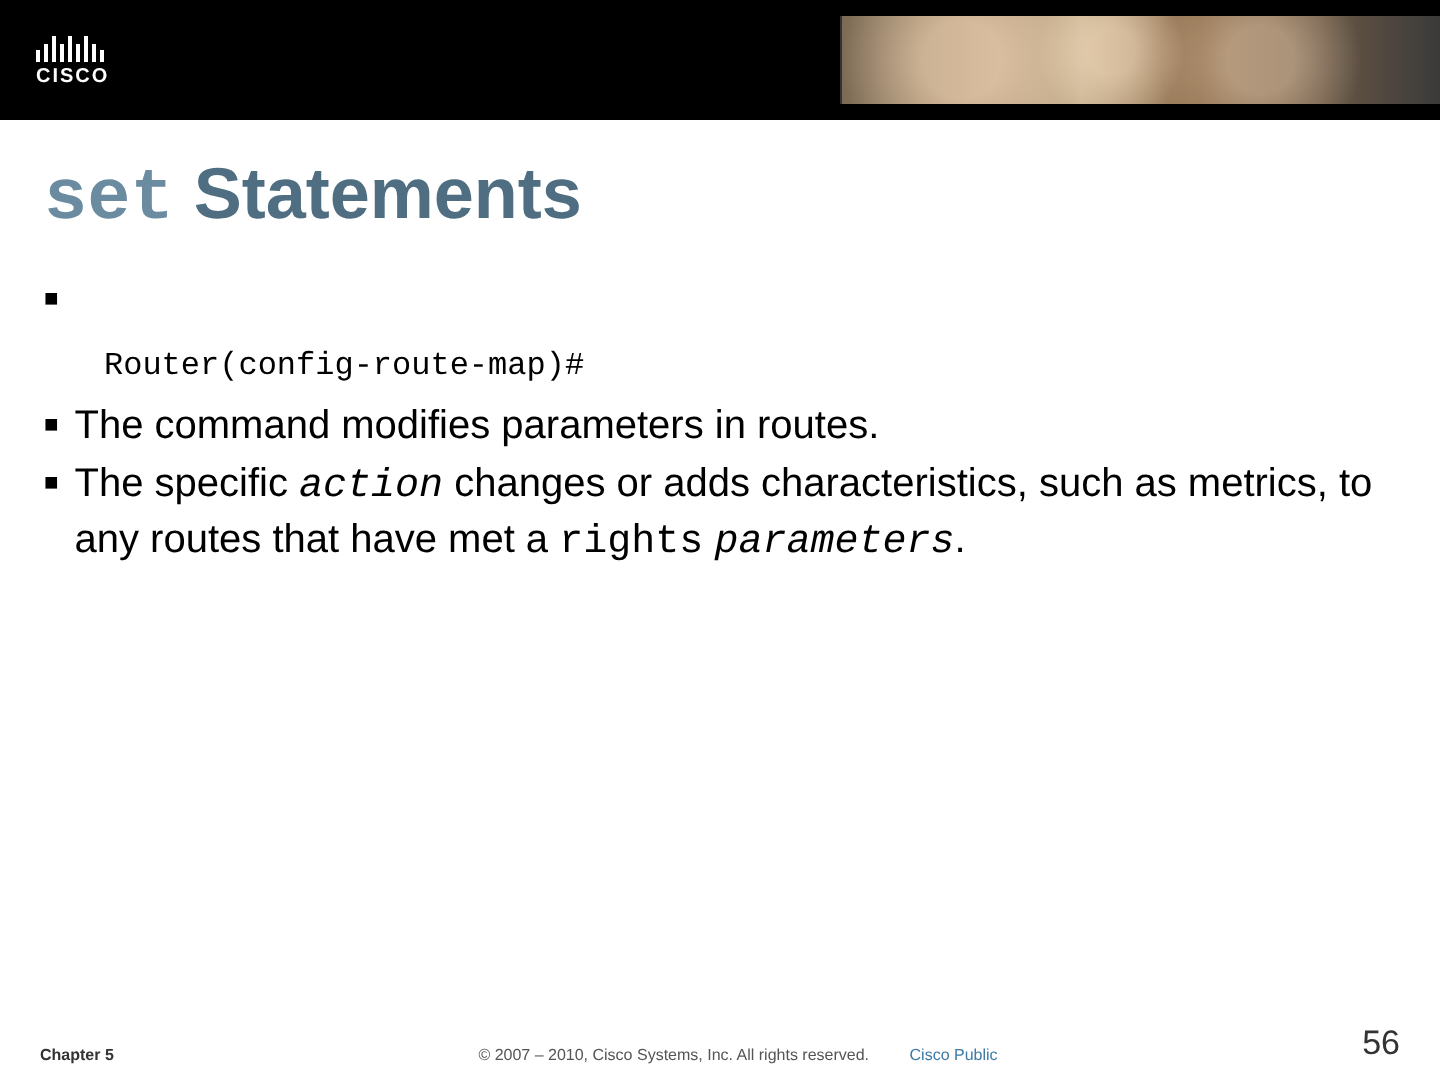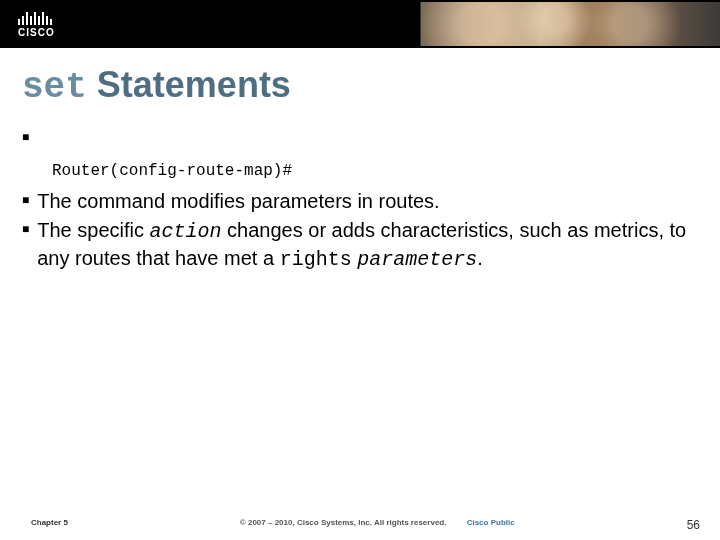--- a/index.html
+++ b/index.html
@@ -6,21 +6,21 @@
   body {
     width: 720px;
     height: 540px;
     background: #fff;
     font-family: Arial, Helvetica, sans-serif;
     position: relative;
     overflow: hidden;
   }
   .header-bar {
     width: 100%;
-    height: 48px;
+    height: 60px;
     background: #000;
     display: flex;
     align-items: center;
     justify-content: space-between;
   }
   .logo-block {
     padding-left: 18px;
     color: #fff;
     display:flex;
     flex-direction:column;
@@ -121,31 +121,31 @@
   .desc code, .desc .m{
     font-family:"Courier New",monospace;
   }
   .desc .mi{
     font-family:"Courier New",monospace;
     font-style:italic;
   }
   .footer{
     position:absolute;
     bottom:8px;
-    left:11px; right:0;
-    display:flex;
-    align-items:flex-start;
+    left:0; right:0;
+    display:flex;
+    align-items:flex-end;
     font-size:8px;
     color:#555;
     padding:0 20px;
   }
   .footer .chap{ font-weight:bold; color:#333; }
-  .footer .center{ flex:1; text-align:center;font-weight:bold; }
+  .footer .center{ flex:1; text-align:center; }
   .footer .cp{ color:#3b7aa5; margin-left:18px; }
-  .footer .pg{ font-size:12px; color:#333; font-weight:normal; }
+  .footer .pg{ font-size:17px; color:#333; font-weight:normal; }
 </style>
 </head>
 <body>
 
 <div class="header-bar">
   <div class="logo-block">
     <div class="logo-bars">
       <span></span>
         <span></span>
         <span></span>

